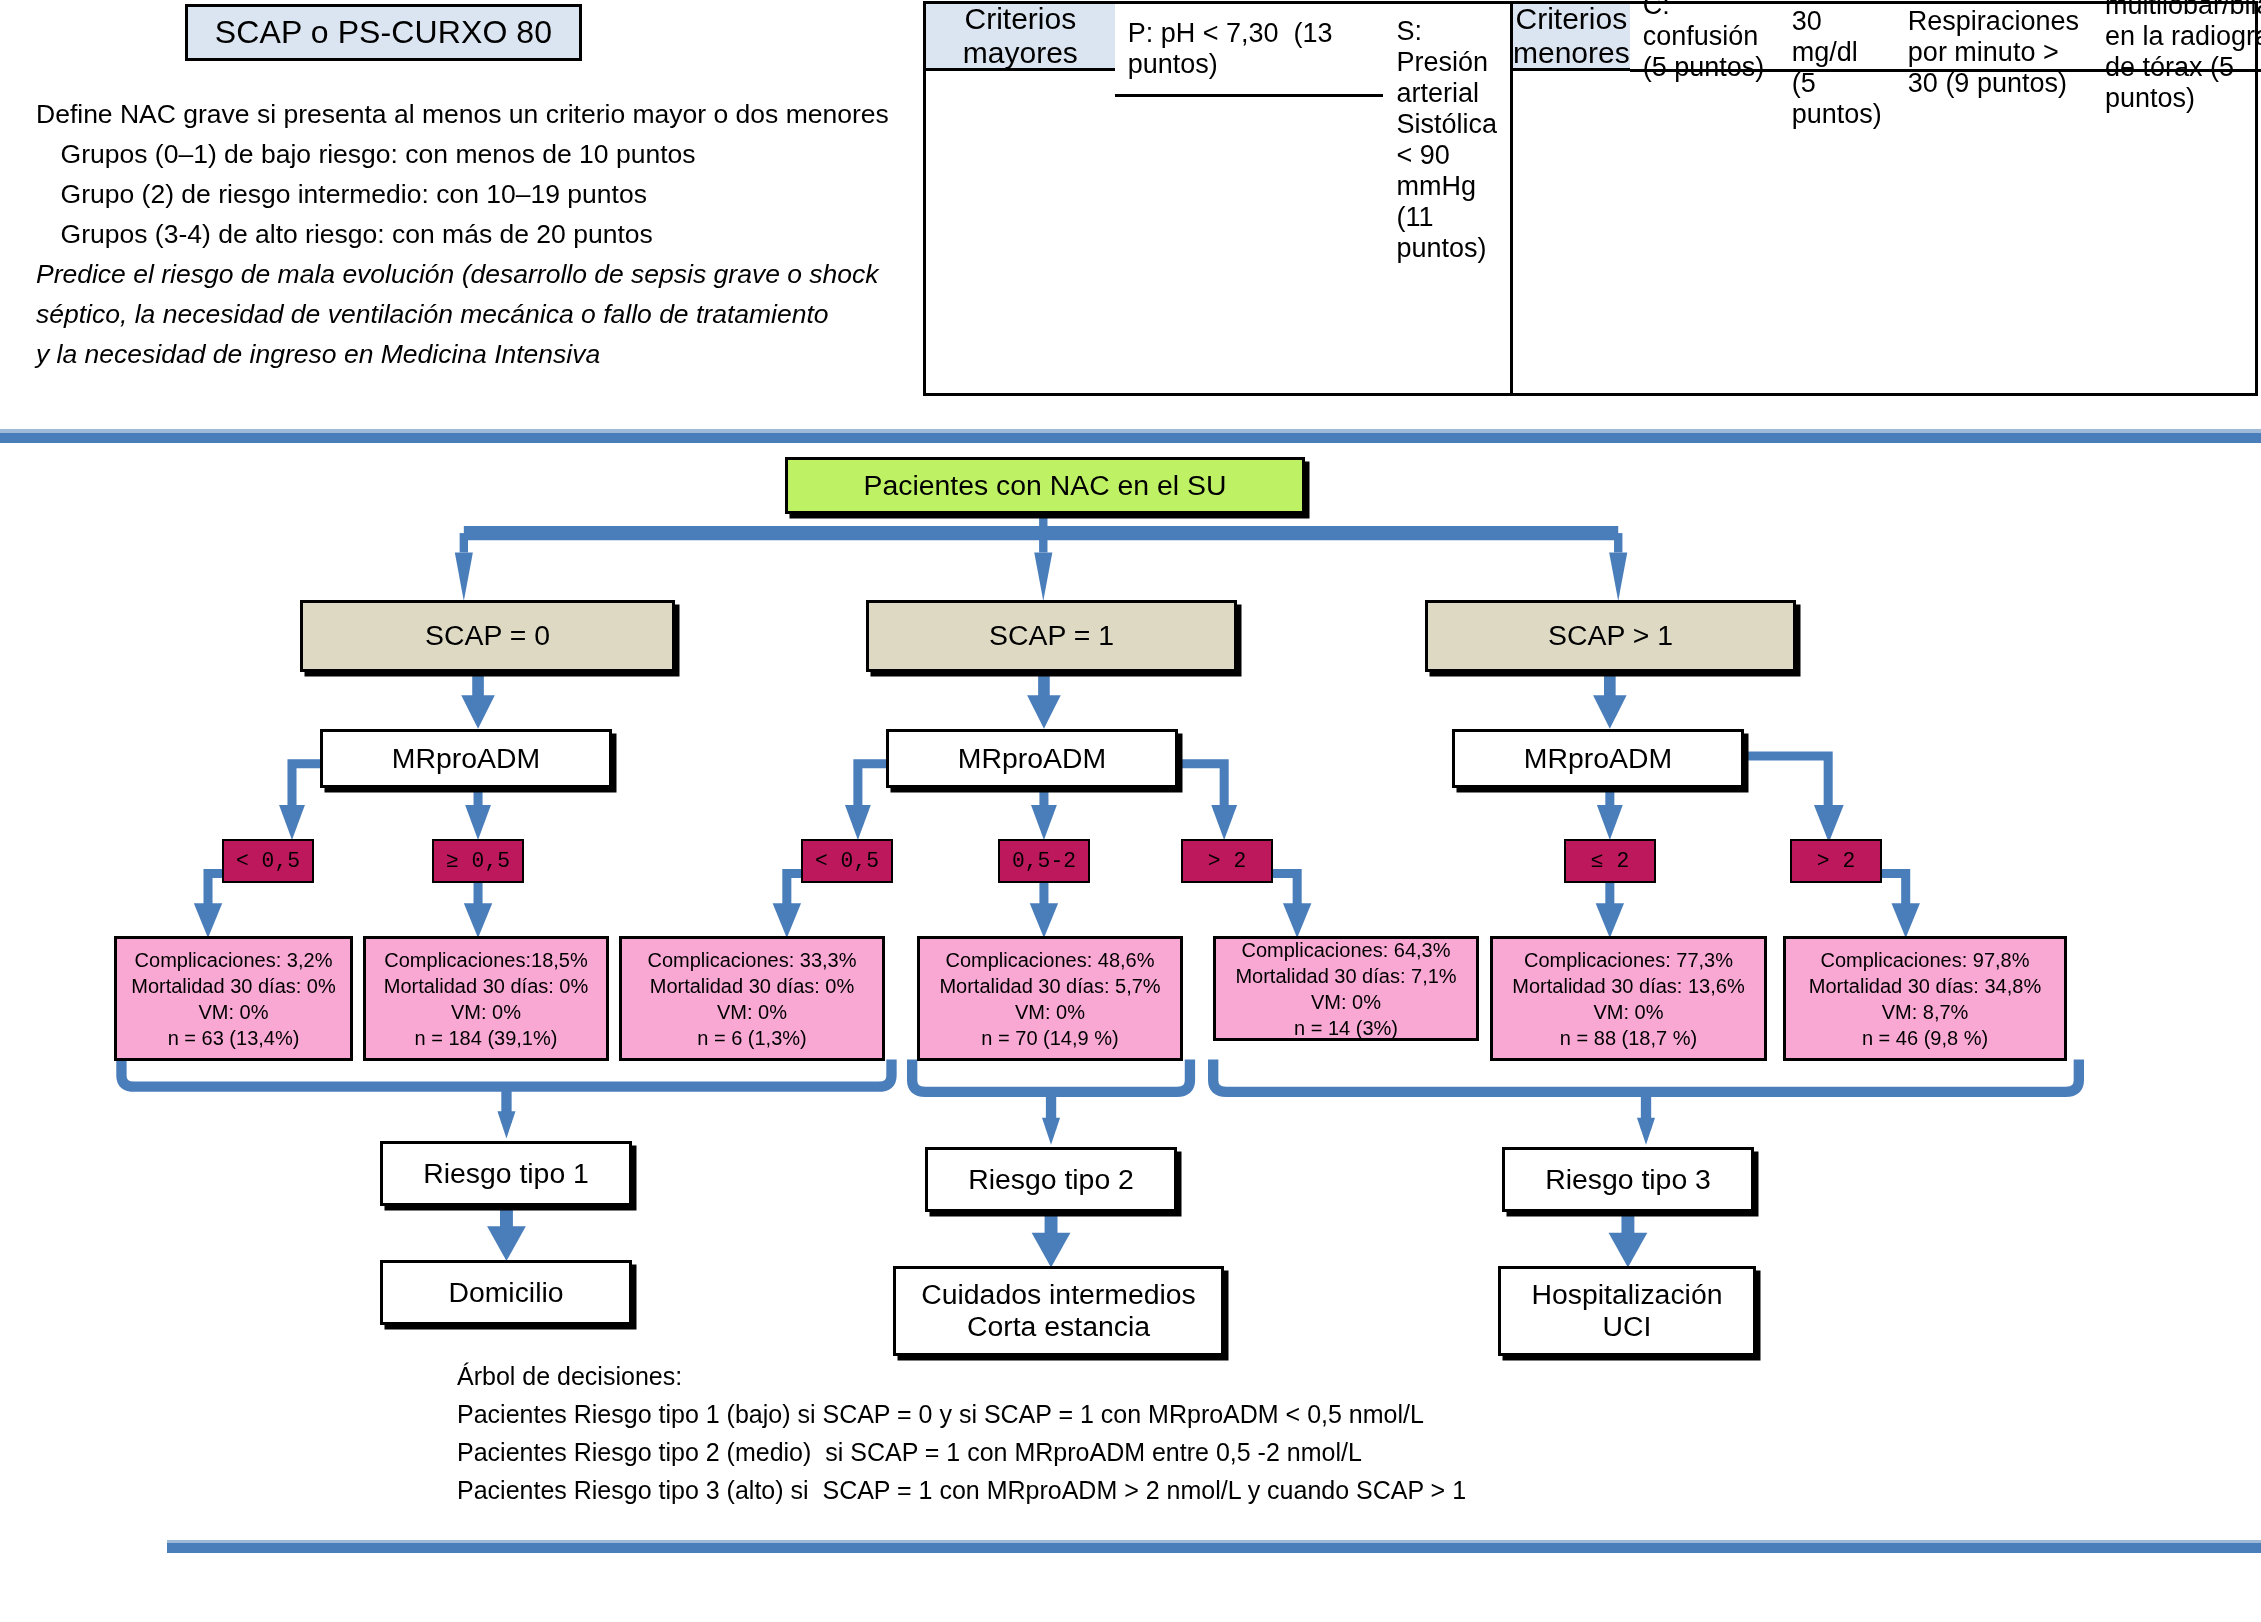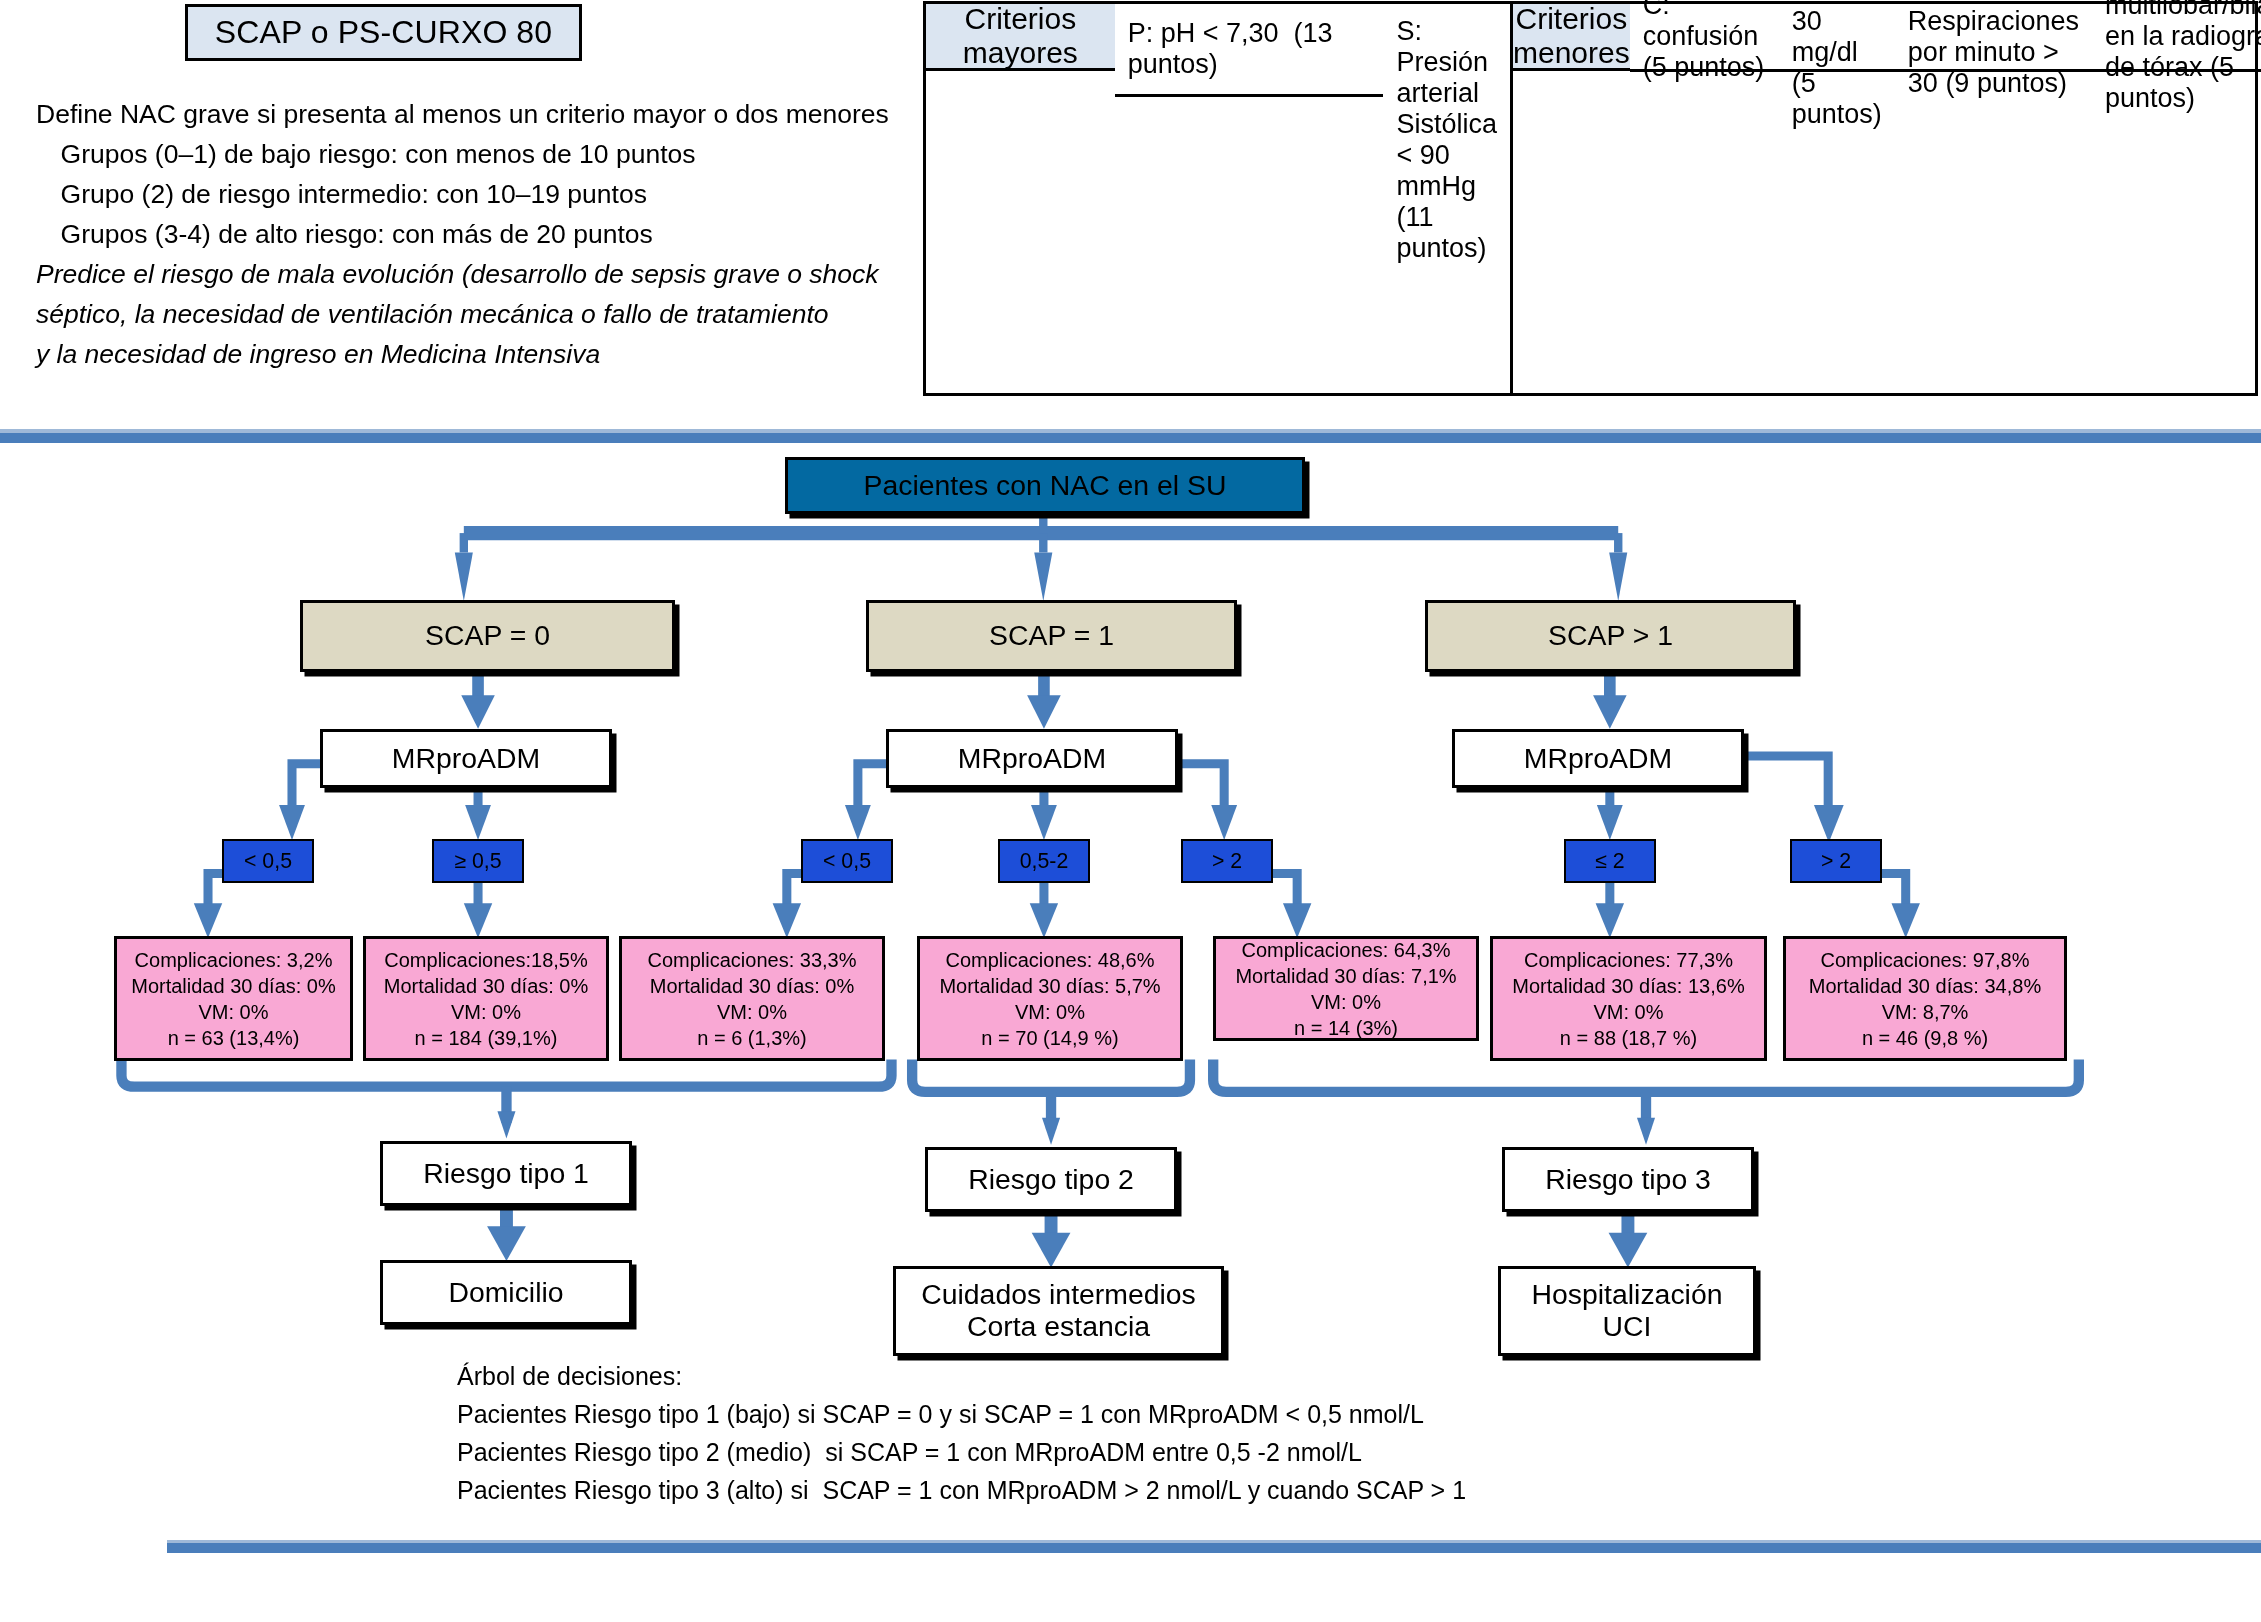--- a/index.html
+++ b/index.html
@@ -31,25 +31,25 @@
   .crit-cell.last{border-bottom:none;}
   .crit-cell.tall{align-items:flex-start;padding-top:11.6px;}
   sub{font-size:0.66em;vertical-align:-0.28em;}
 
   
   .rule{background:#4a7ebb;}
   .rule-shadow{background:#9fb9d8;}
 
   
   .fbox{border:3.2px solid #000;background:#fff;font-size:28.4px;line-height:1.12;}
-  .fbox.grey{background:#0369a1;}
+  .fbox.grey{background:#bef264;}
   .fbox.tan{background:#ddd9c3;}
   .fbox.shadow{box-shadow:4.5px 4.5px 0 0 #000;}
   .outcome{font-size:20px;line-height:26px;background:#f9a8d4;border:3.2px solid #000;}
-  .thresh{font-size:21.3px;background:#1d4ed8;border:2.6px solid #000;}
+  .thresh{font-size:21.3px;background:#be185d;border:2.6px solid #000;font-family:Liberation Mono, monospace;}
 
   
   #wires{position:absolute;left:0;top:0;width:2261px;height:1623px;pointer-events:none;}
 
   
   .tree-note{font-size:25px;line-height:38px;white-space:pre;}
   .foot{font-size:22.6px;line-height:36px;white-space:pre;}
 </style>
 </head>
 <body>

